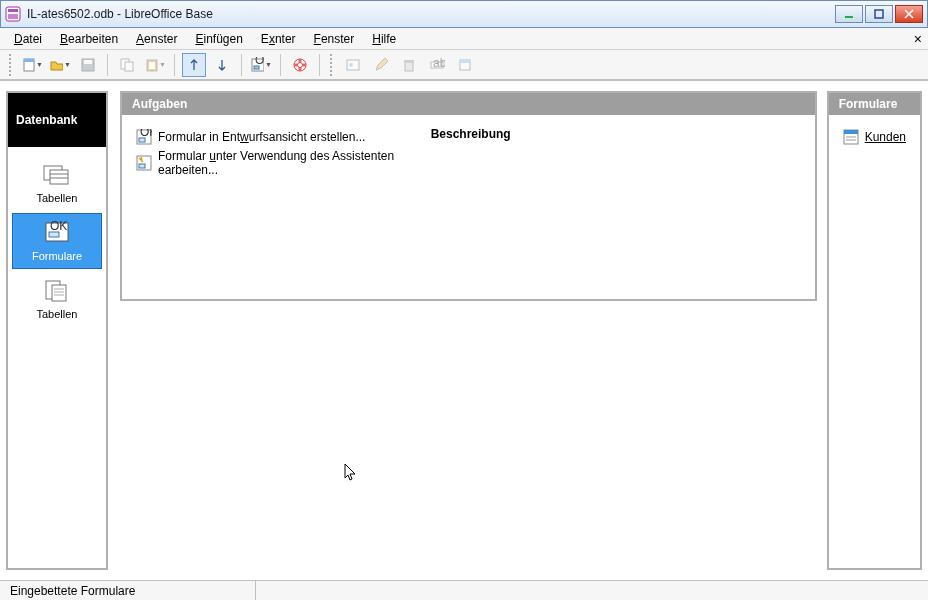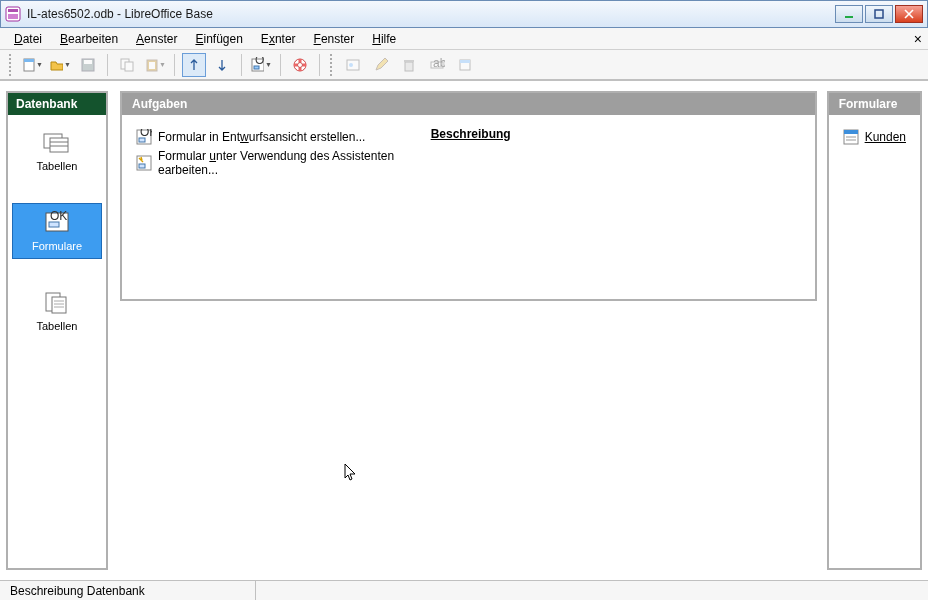--- a/index.html
+++ b/index.html
@@ -21,37 +21,37 @@
 
 
 .toolbar { height: 30px; background: #f6f6f6; display: flex; align-items: center; padding: 2px 6px; gap: 4px; border-bottom:1px solid #c0c0c0;}
 .tool-btn { width: 24px; height: 24px; border: 1px solid transparent; display:flex; align-items:center; justify-content:center; cursor:default;}
 .tool-sep { width:1px; height:22px; background:#c8c8c8; margin:0 3px;}
 .tool-btn .drop { font-size:7px; margin-left:1px; color:#555;}
 
 
 .client { position:absolute; top:80px; left:0; right:0; bottom:20px; background:#fff; border-top:1px solid #c0c0c0;}
 .sidebar { position:absolute; left:6px; top:10px; width:102px; bottom:10px; border:2px solid #b0b0b0;}
-.sidebar-header { background:#14532d; color:#fff; font-weight:bold; padding:4px 8px; font-size:12px;}
+.sidebar-header { background:#000000; color:#fff; font-weight:bold; padding:20px 8px; font-size:12px;}
 .panel-header { background:#9e9e9e; color:#fff; font-weight:bold; padding:4px 10px; font-size:12px;}
-.nav-body { padding:8px 4px; display:flex; flex-direction:column; gap:24px; background:#fff;}
+.nav-body { padding:8px 4px; display:flex; flex-direction:column; gap:2px; background:#fff;}
 .nav-item { display:flex; flex-direction:column; align-items:center; padding:6px 2px; border:1px solid transparent; cursor:default;}
 .nav-item .nav-label { margin-top:4px; font-size:11px;}
 .nav-item.active { background:#3d9cf0; color:#fff; border:1px solid #1e6bb8;}
 .nav-icon { width:30px; height:26px;}
 
 .right-column { position:absolute; left:120px; right:6px; top:10px; bottom:10px; display:flex; flex-direction:row; gap:10px;}
 .panel { border:2px solid #b0b0b0; background:#fff; display:flex; flex-direction:column;}
 .tasks-panel { height:210px;}
 .forms-panel { flex:1;}
 .tasks-body, .forms-body { flex:1; display:flex; padding:12px 14px; position:relative;}
 .task-list { flex:1;}
 .task-item { display:flex; align-items:center; gap:6px; padding:2px 0; cursor:default;}
 .desc-col { width:370px; border-left:0; padding-left:0;}
-.desc-title { font-weight:bold; margin-bottom:6px;text-decoration:underline;}
+.desc-title { font-weight:bold; margin-bottom:6px;}
 
 .forms-body { }
 .forms-list { flex:1;text-decoration:underline;}
 .obj-item { display:flex; align-items:center; gap:6px; padding:2px 0; cursor:default;}
 .right-forms { width:375px; position:relative;}
 .view-picker { position:absolute; top:0; right:4px; cursor:default; display:flex; align-items:center; gap:4px;}
 .preview-box { position:absolute; top:28px; right:4px; left:4px; bottom:4px; border:1px solid #888;}
 
 
 .statusbar { position:absolute; left:0; right:0; bottom:0; height:20px; background:#f6f6f6; border-top:1px solid #c0c0c0; display:flex; align-items:center; font-size:11px;}
@@ -300,15 +300,15 @@
 
   <span class="cursor-pointer">
     <svg width="14" height="20">
         <path d="M1 1l0 14 3-3 2 5 2-1-2-5 5 0z" fill="#fff" stroke="#000" stroke-width="1"></path>
       </svg>
   </span>
 
 </div>
 
 <div class="statusbar">
-  <div class="status-cell">Beschreibung Datenbank</div>
+  <div class="status-cell">Eingebettete Formulare</div>
   <div class="status-cell" style="flex:1;border-right:none;"></div>
 </div>
 
 </body></html>

